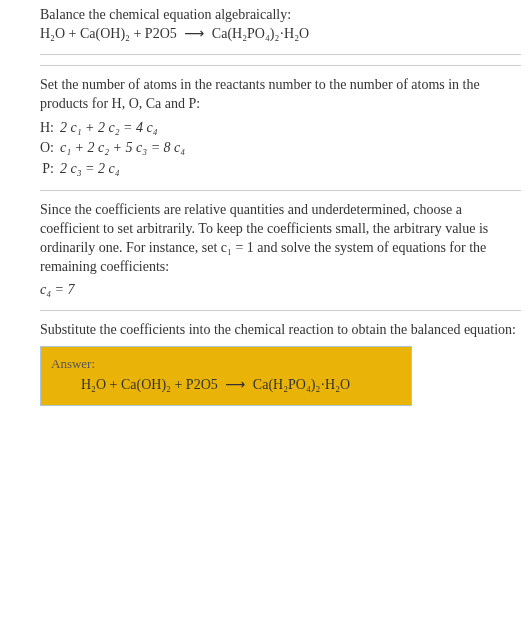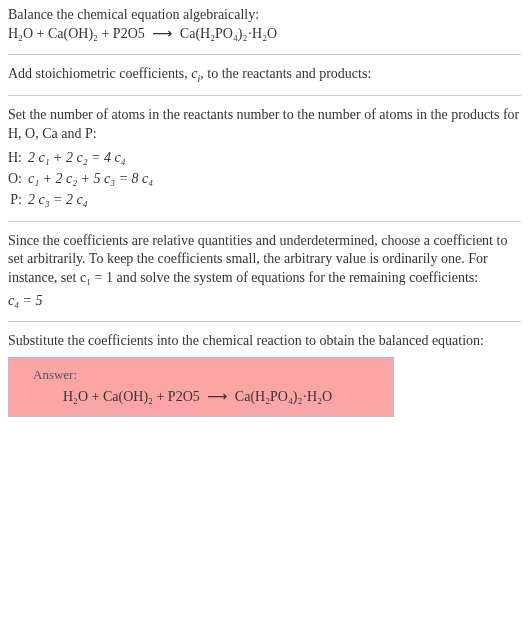--- a/index.html
+++ b/index.html
@@ -7,20 +7,21 @@
     padding: 0;
     width: 529px;
     background: #ffffff;
     font-family: Georgia, 'Times New Roman', serif;
     color: #333333;
     font-size: 14px;
     line-height: 1.35;
   }
   .page {
     padding: 6px 8px 14px 8px;
+    margin-left: 32px;
   }
   hr.rule {
     border: none;
     border-top: 1px solid #cccccc;
     margin: 10px 0 10px 0;
   }
   .sub { font-size: 10px; vertical-align: sub; }
   .arrow { display:inline-block; padding: 0 4px; }
   .style-i { font-style: italic; }
   .eq-table {
@@ -32,22 +33,22 @@
     vertical-align: baseline;
     white-space: nowrap;
   }
   .eq-table td.lbl { text-align: right; }
   .solved {
     margin-top: 4px;
   }
   .solved div { padding: 0 0 0 0; }
   .answer-box {
     border: 1px solid #b0c4d8;
-    background: #fca5a5;
-    padding: 8px 10px 10px 24px;
+    background: #eab308;
+    padding: 8px 10px 10px 10px;
     display: inline-block;
     min-width: 350px;
   }
   .answer-title {
     font-size: 13px;
     color: #555;
     margin-bottom: 4px;
     font-family: Georgia, serif;
   }
   .answer-eq {
@@ -63,23 +64,20 @@
   <div>Balance the chemical equation algebraically:</div>
   <div>
     <span>H₂O + Ca(OH)₂ + P2O5</span>
     <span class="arrow">⟶</span>
     <span>Ca(H₂PO₄)₂·H₂O</span>
   </div>
 
   <hr class="rule">
 
   
-  <div>
-    <span>Add stoichiometric coefficients, </span><span class="style-i"><span>c</span><span class="sub">i</span></span><span>, to the reactants and products:</span>
-  </div>
 
   <hr class="rule">
 
   
   <div>Set the number of atoms in the reactants number to the number of atoms in the products for H, O, Ca and P:</div>
   <table class="eq-table">
     <tbody>
         <tr>
       <td class="lbl">H:</td>
       <td class="style-i">2 c₁ + 2 c₂ = 4 c₄</td>
@@ -93,21 +91,21 @@
       <td class="style-i">2 c₃ = 2 c₄</td>
     </tr>
   </tbody>
     </table>
 
   <hr class="rule">
 
   
   <div>Since the coefficients are relative quantities and underdetermined, choose a coefficient to set arbitrarily. To keep the coefficients small, the arbitrary value is ordinarily one. For instance, set c₁ = 1 and solve the system of equations for the remaining coefficients:</div>
   <div class="solved">
-    <div class="style-i">c₄ = 5</div>
+    <div class="style-i">c₄ = 7</div>
   </div>
 
   <hr class="rule">
 
   
   <div>Substitute the coefficients into the chemical reaction to obtain the balanced equation:</div>
 
   <div style="height:6px"></div>
 
   <div class="answer-box">

